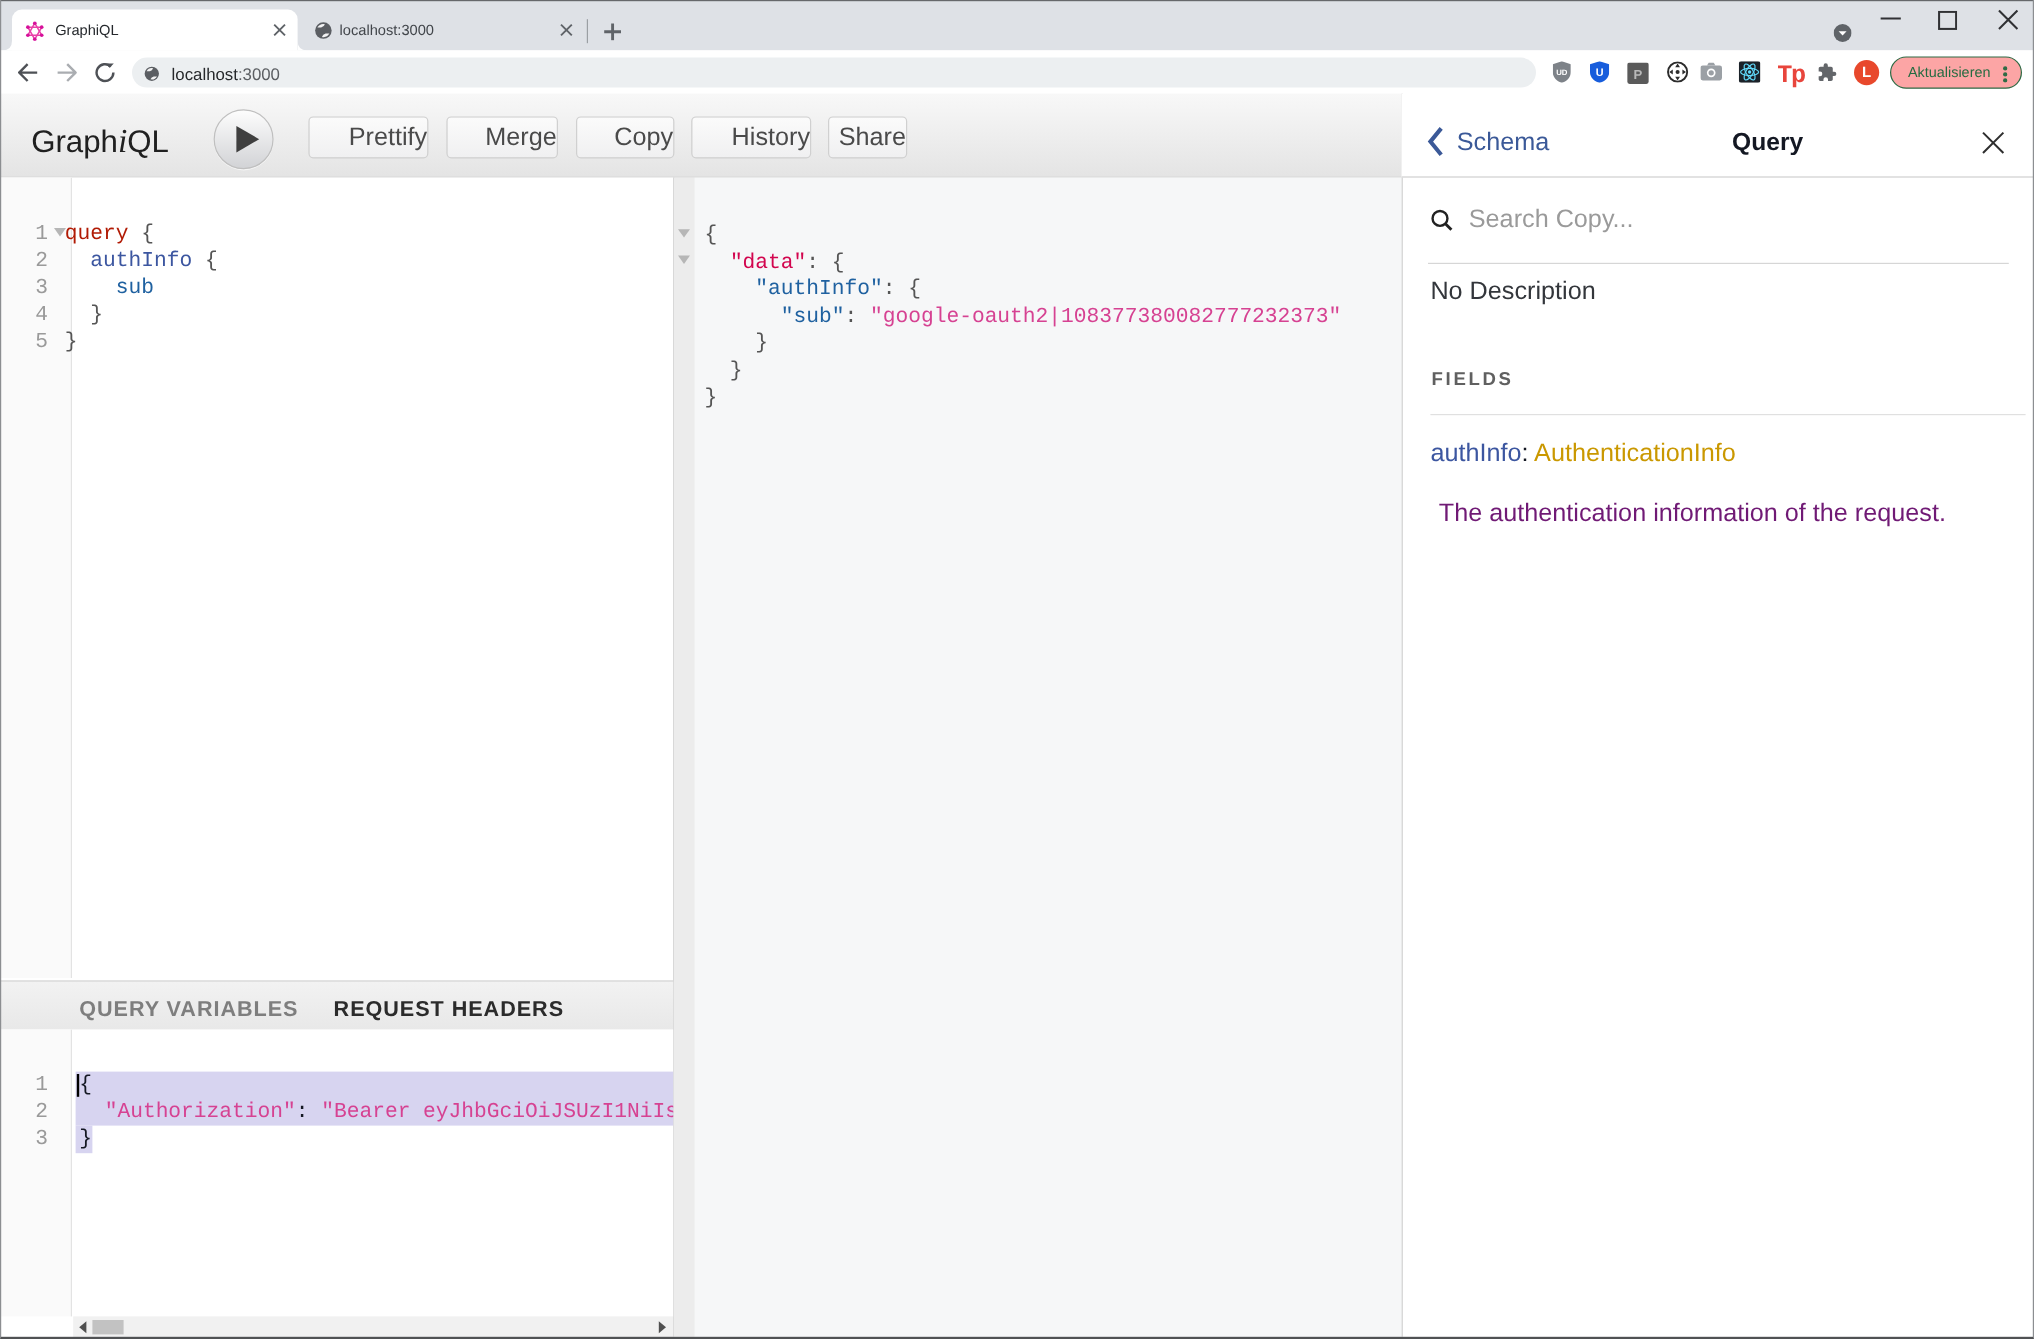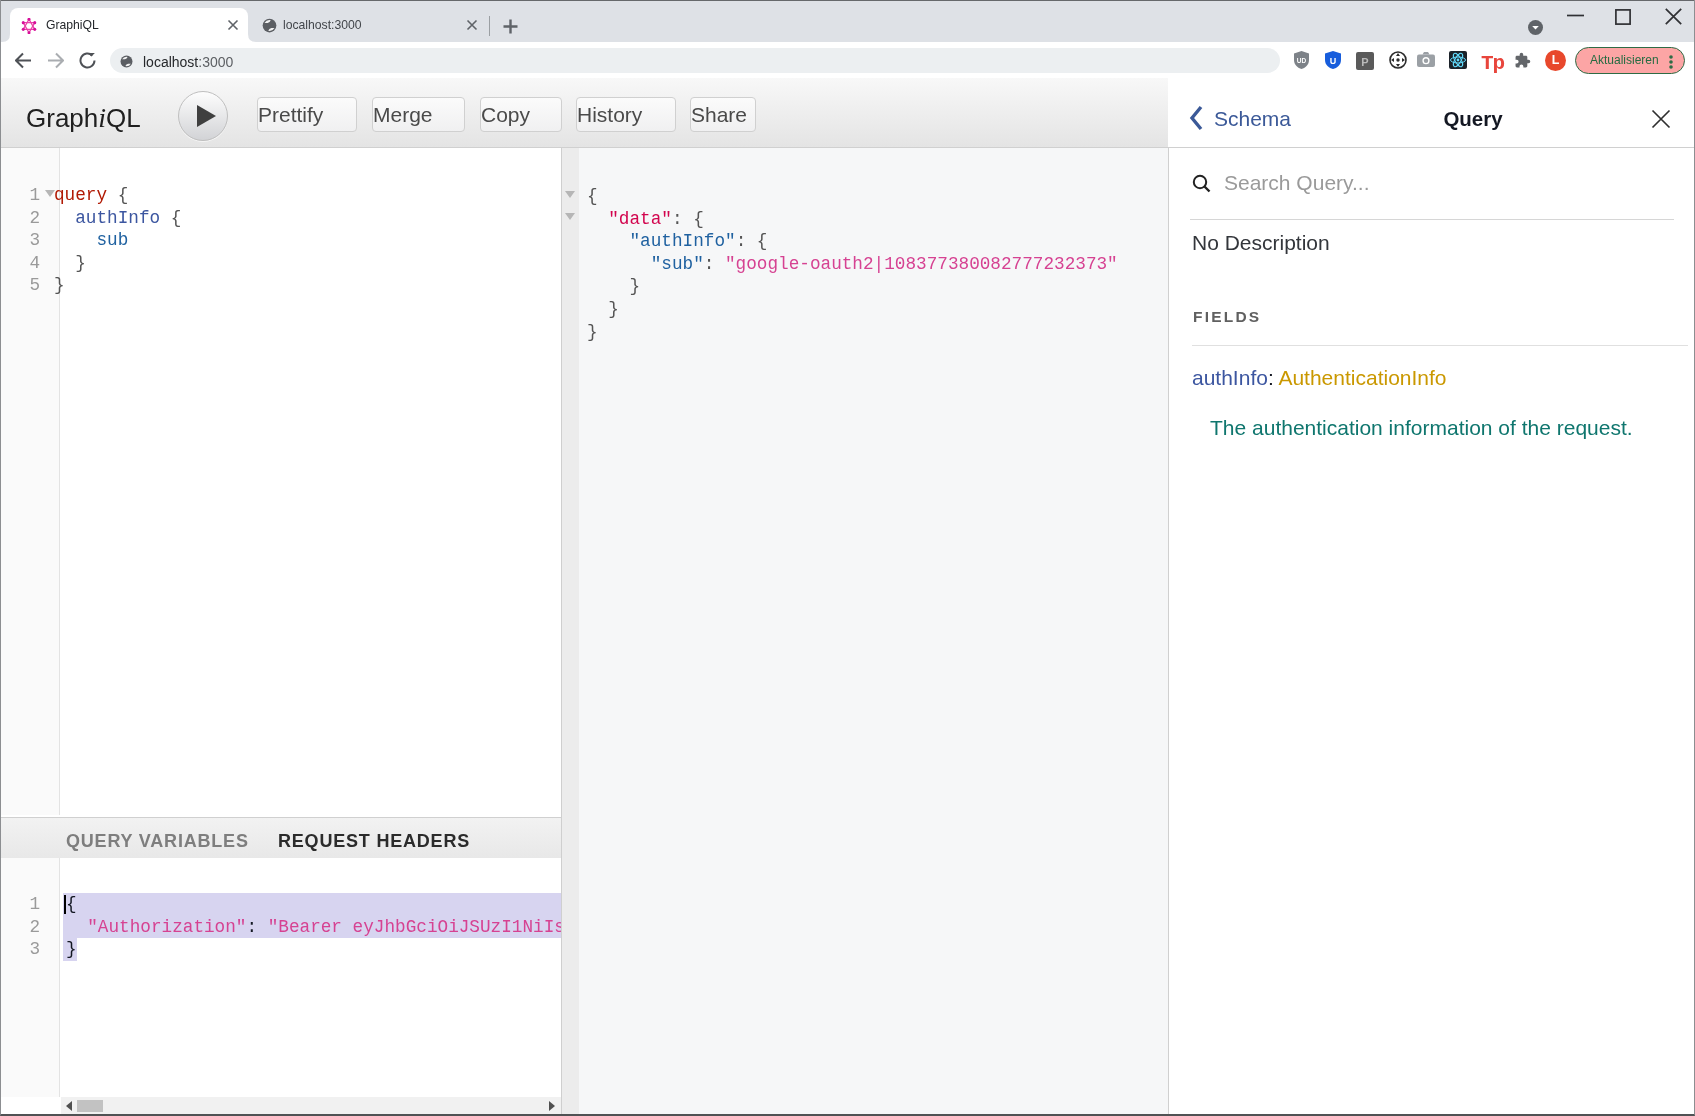--- a/index.html
+++ b/index.html
@@ -19,21 +19,21 @@
   #toolbar { left:0; top:42px; width:1695px; height:36px; background:#fff; }
   #omnibox { left:110px; top:48px; width:1170px; height:25px; border-radius:13px; background:#ecefF1; }
   #omnitext { left:143px; top:48px; height:25px; line-height:29px; font-size:14px; color:#26282b; }
   #updatepill { left:1575px; top:47px; width:110px; height:27px; border:1.5px solid #2e6b45; border-radius:14px; background:#fca5a5; color:#256b41; font-size:12px; line-height:24px; text-align:left; padding-left:14px; letter-spacing:0; }
   
   #gqltop { left:0; top:78px; width:1168px; height:70px; background:linear-gradient(#f8f8f8,#e4e4e4); border-bottom:1px solid #d0d0d0; }
   #gqllogo { left:26px; top:78px; height:70px; line-height:80px; font-size:26px; color:#202020; }
   #gqllogo em { font-family:"Liberation Serif", serif; font-style:italic; font-size:28px; }
   #execbtn { left:178px; top:91px; width:50px; height:50px; border-radius:25px; background:linear-gradient(#fdfdfd,#d2d3d6); border:1px solid #bfbfbf; box-shadow:0 1px 0 rgba(255,255,255,.6); }
   #exectri { left:197px; top:105px; width:0; height:0; border-left:19px solid #3f3f3f; border-top:11.5px solid transparent; border-bottom:11.5px solid transparent; }
-  .tbtn { top:97px; height:35px; background:linear-gradient(#fbfbfb,#f0f0f1); border:1px solid #d0d0d0; border-radius:4px; color:#4a4a4a; font-size:21px; text-align:left; line-height:33px; }
+  .tbtn { top:97px; height:35px; background:linear-gradient(#fbfbfb,#f0f0f1); border:1px solid #d0d0d0; border-radius:4px; color:#4a4a4a; font-size:21px; text-align:right; line-height:33px; }
   
   #qpane { left:0; top:148px; width:561px; height:966px; background:#fff; }
   .gutter { background:#fafafa; border-right:1px solid #e3e3e3; }
   .lnum { color:#9a9a9a; text-align:right; }
   .foldarrow { width:0; height:0; border-left:5px solid transparent; border-right:5px solid transparent; border-top:7px solid #b6b6b6; }
   #divider { left:561px; top:148px; width:1px; height:966px; background:#cfcfcf; }
   #rgutter { left:562px; top:148px; width:17px; height:966px; background:#ececec; }
   #rpane { left:579px; top:148px; width:589px; height:966px; background:#f6f7f8; }
   
   #varband { left:0; top:817px; width:561px; height:41px; background:linear-gradient(#f2f2f2,#e8e8e8); border-top:1px solid #d0d0d0; }
@@ -239,21 +239,21 @@
   </svg>
 <div class="abs docfont" style="left:1214px; top:84px; height:70px; line-height:70px; color:#3B5998;">Schema</div>
 <div class="abs" style="left:1380px; top:84px; width:186px; height:70px; line-height:70px; text-align:center; font-weight:bold; font-size:20.5px; color:#141823;">Query</div>
 <svg class="abs" style="left:1651px; top:109px;" width="20" height="20" viewBox="0 0 20 20">
     <path d="M1.5 1.5 L18.5 18.5 M18.5 1.5 L1.5 18.5" stroke="#2f2f2f" stroke-width="1.7"></path>
   </svg>
 <svg class="abs" style="left:1192px; top:174px;" width="19" height="19" viewBox="0 0 19 19">
     <circle cx="8" cy="8" r="6.2" fill="none" stroke="#222" stroke-width="2"></circle>
     <path d="M12.5 12.5 L17.5 17.5" stroke="#222" stroke-width="2.4"></path>
   </svg>
-<div class="abs docfont" style="left:1224px; top:171px; color:#9a9a9a;">Search Query...</div>
+<div class="abs docfont" style="left:1224px; top:171px; color:#9a9a9a;">Search Copy...</div>
 <div class="abs" style="left:1190px; top:219px; width:484px; height:1px; background:#d6d6d6;"></div>
 <div class="abs docfont" style="left:1192px; top:231px; color:#33363b;">No Description</div>
 <div class="abs" style="left:1193px; top:308px; font-size:15.5px; font-weight:bold; letter-spacing:2.2px; color:#606060;">FIELDS</div>
 <div class="abs" style="left:1192px; top:345px; width:496px; height:1px; background:#e0e0e0;"></div>
 <div class="abs" style="left:1192px; top:366px; font-size:21px;"><span style="color:#3c56a0">authInfo</span><span style="color:#141823">: </span><span style="color:#CA9800">AuthenticationInfo</span></div>
-<div class="abs docfont" style="left:1199px; top:416px; color:#0f766e;margin-left:11px;">The authentication information of the request.</div>
+<div class="abs docfont" style="left:1199px; top:416px; color:#701a75;">The authentication information of the request.</div>
 
 <div class="abs" id="winborder"></div>
 
 </body></html>

